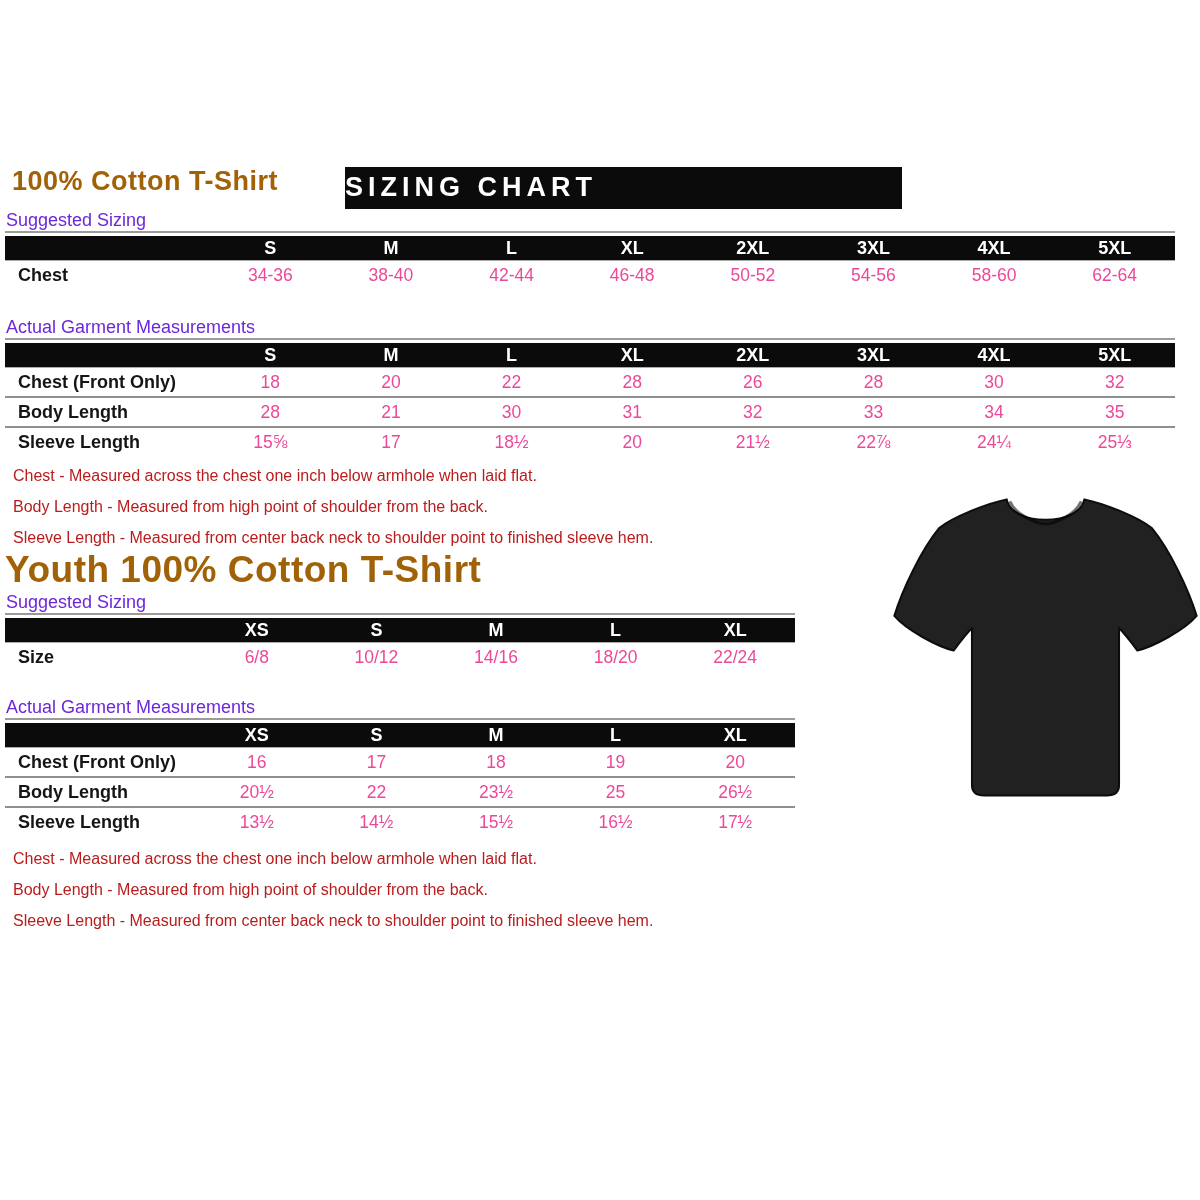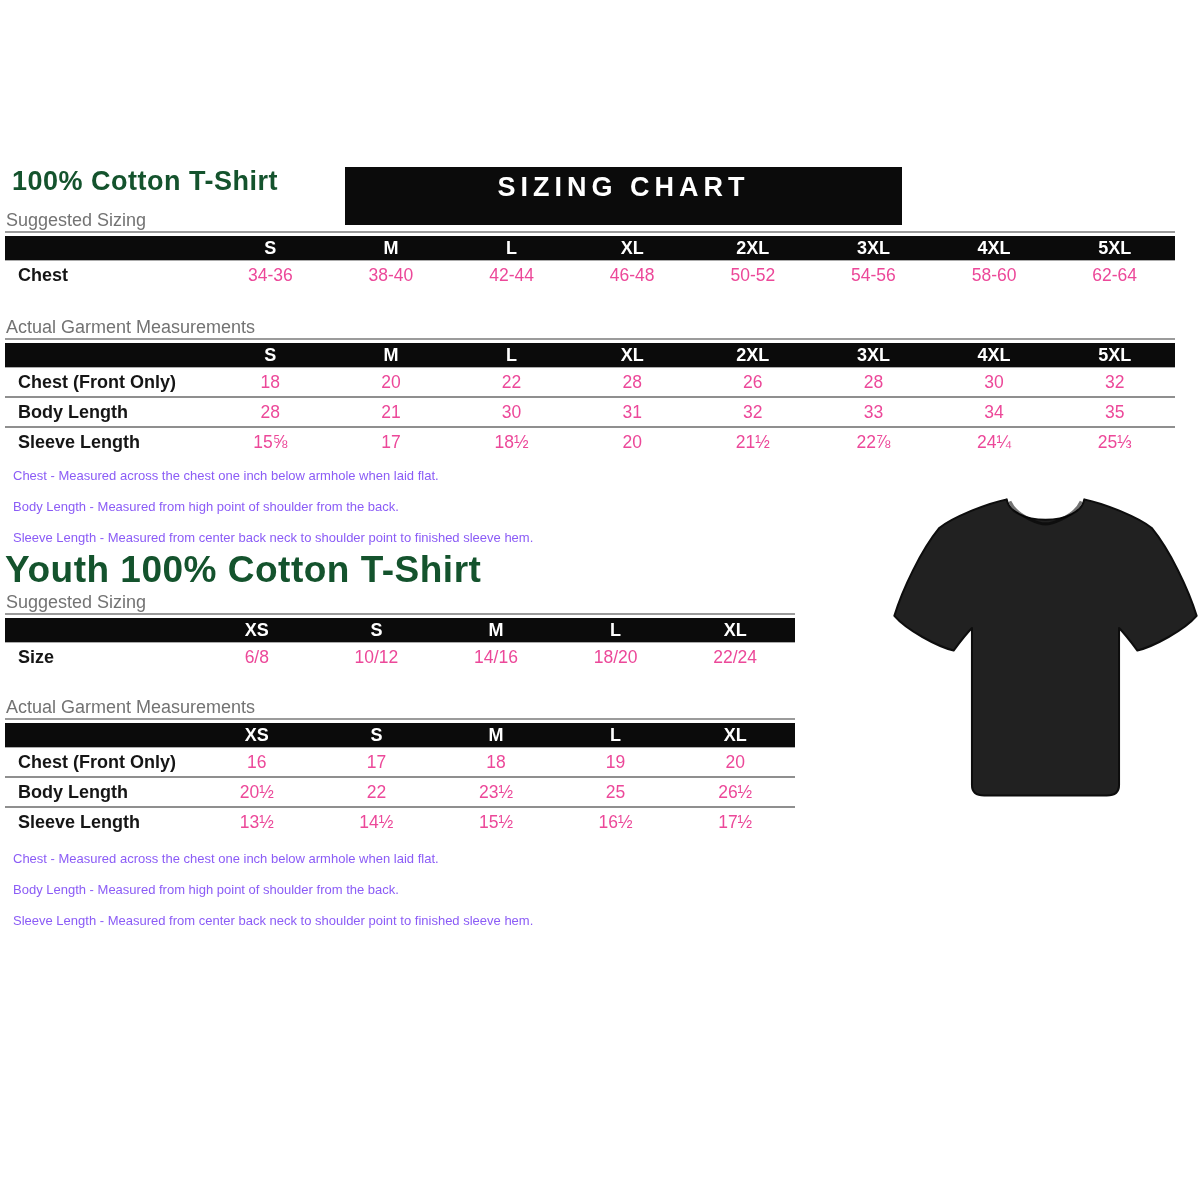--- a/index.html
+++ b/index.html
@@ -1,33 +1,33 @@
 <!DOCTYPE html>
 <html><head>
 <meta charset="utf-8">
 <style>
   html,body{margin:0;padding:0;background:#fff;}
   .canvas{position:relative;width:1200px;height:1200px;background:#ffffff;overflow:hidden;
           font-family:"Liberation Sans","DejaVu Sans",sans-serif;color:#1a1a1a;}
   .abs{position:absolute;}
-  .headline{font-size:27px;font-weight:bold;color:#14532d;letter-spacing:.5px;}
+  .headline{font-size:27px;font-weight:bold;color:#a16207;letter-spacing:.5px;}
   .banner{background:#0b0b0b;color:#ffffff;font-size:27px;font-weight:bold;
-          letter-spacing:5px;text-align:center;line-height:41px;height:58px;}
-  .section-label{font-size:18px;color:#737373;}
+          letter-spacing:5px;text-align:left;line-height:41px;height:42px;}
+  .section-label{font-size:18px;color:#6d28d9;}
   .tblwrap .topline{border-top:2px solid #9b9b9b;margin-bottom:3px;}
   table.szt{border-collapse:collapse;width:100%;table-layout:fixed;}
   table.szt thead th{background:#0b0b0b;color:#ffffff;font-size:18px;font-weight:bold;
           height:24px;padding:0;text-align:center;}
   table.szt tbody td{font-size:17.5px;color:#ec4899;height:28px;text-align:center;
           padding:0;border-top:2px solid #8f8f8f;background:#fff;}
   table.szt tbody tr:first-child td{border-top:1px solid #ababab;margin-top:8px;}
   table.szt td.lbl{text-align:left;padding-left:13px;font-size:18px;color:#151515;}
   table.szt td.lbl b{font-weight:bold;}
   table.szt td.lbl span.sfx{font-weight:bold;}
-  .notes .note-line{font-size:13px;color:#8b5cf6;line-height:31px;white-space:nowrap;}
+  .notes .note-line{font-size:16px;color:#b91c1c;line-height:31px;white-space:nowrap;}
   .tshirt-box{pointer-events:none;}
 </style>
 </head>
 <body>
 
 <div class="canvas">
 
   <div class="abs headline" style="left:12px;top:166px;">100% Cotton T-Shirt</div>
 
   <div class="abs banner" style="left:345px;top:167px;width:557px;">SIZING CHART</div>

